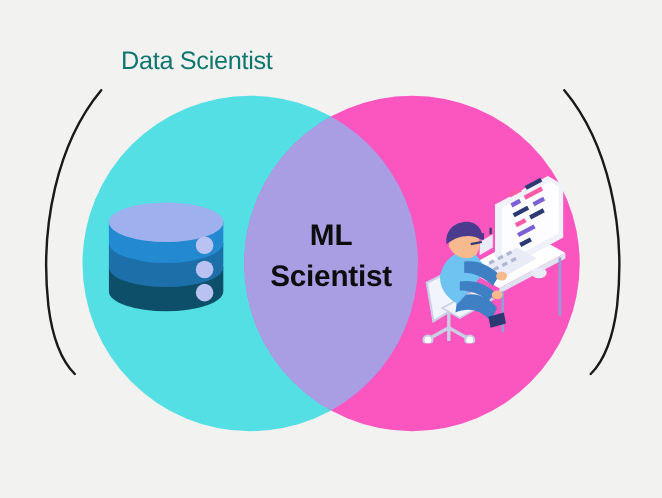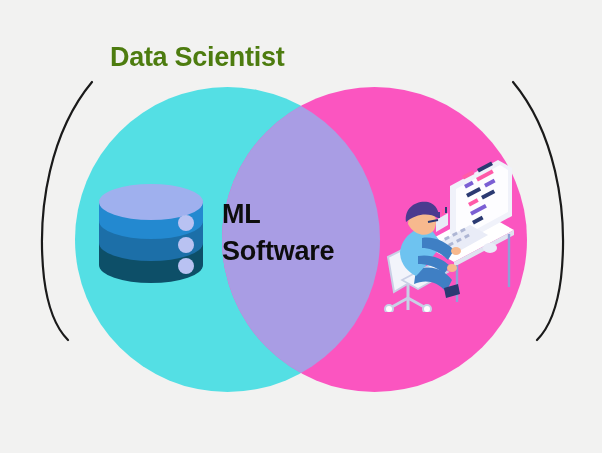--- a/index.html
+++ b/index.html
@@ -17,23 +17,23 @@
     position: relative;
     width: 602px;
     height: 453px;
     background: #f2f2f1;
   }
 
   
   .label {
     position: absolute;
     top: 42px;
-    font-size: 27px;
-    font-weight: bold;
-    color: #4d7c0f;
+    font-size: 23px;
+    font-weight: normal;
+    color: #0f766e;
     letter-spacing: -0.3px;
     white-space: nowrap;
   }
   #label-left  { left: 110px; }
   #label-right { left: 313px; }
 
   
   .bracket {
     position: absolute;
     top: 78px;
@@ -74,21 +74,21 @@
     border-radius: 50%;
     background: #a99de4;
   }
 
   
   #center-text {
     position: absolute;
     top: 196px;
     left: 222px;
     width: 158px;
-    text-align: left;
+    text-align: center;
     font-size: 27px;
     font-weight: bold;
     color: #0d0d0d;
     line-height: 1.38;
     letter-spacing: -0.2px;
   }
 
   
   #database-icon {
     position: absolute;
@@ -206,16 +206,16 @@
 
     <path d="M30 72 C 30 62, 40 56, 50 58 C 58 60, 60 70, 56 78 C 50 86, 36 84, 30 72 Z" fill="#f7b98e"></path>
 
     <path d="M28 70 C 26 56, 38 48, 50 50 C 58 52, 62 60, 60 66 C 50 60, 38 62, 28 70 Z" fill="#4b3b8f"></path>
 
     <path d="M50 70 L60 68" stroke="#2b3a72" stroke-width="2" fill="none"></path>
   </svg>
 
   <div id="center-text">
     <div>ML</div>
-    <div>Software</div>
+    <div>Scientist</div>
   </div>
 
 </div>
 
 </body></html>

